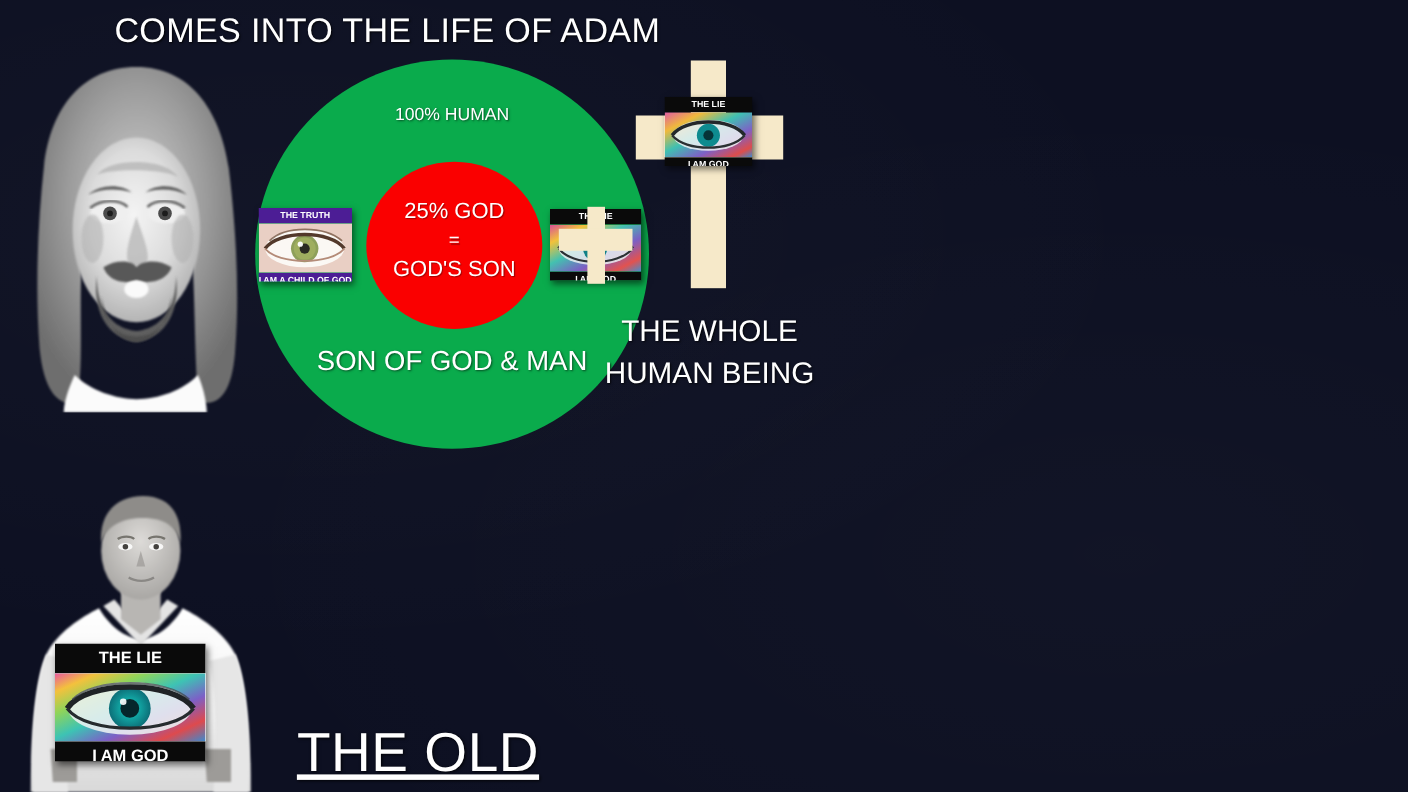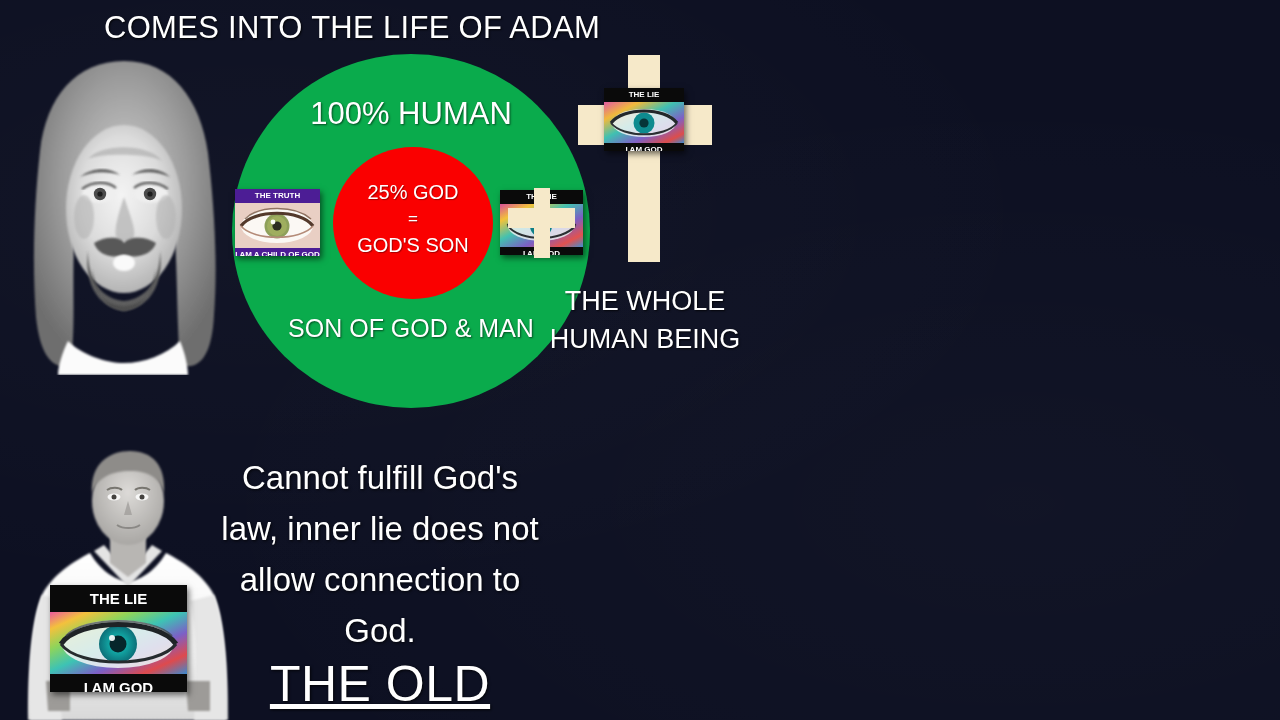--- a/index.html
+++ b/index.html
@@ -77,21 +77,21 @@
     color: #ffffff;
     text-shadow: 1px 1px 2px rgba(0,0,0,0.55);
     text-align: center;
     z-index: 6;
     white-space: nowrap;
   }
   .lbl-human {
     left: 232px;
     top: 96px;
     width: 358px;
-    font-size: 31px;
+    font-size: 16px;
   }
   .lbl-son-of-god-man {
     left: 232px;
     top: 314px;
     width: 358px;
     font-size: 25px;
   }
   .red-text {
     position: absolute;
     left: 333px;
@@ -469,16 +469,15 @@
         <circle cx="68" cy="32" r="8.5" fill="#06262b"></circle>
         <circle cx="62" cy="26" r="3" fill="#ffffff" opacity="0.9"></circle>
         <path d="M11 32 C28 6 108 6 126 32" stroke="#1f2326" stroke-width="5" fill="none"></path>
         <path d="M11 32 C28 56 108 56 126 32" stroke="#262b2e" stroke-width="3" fill="none"></path>
         <path d="M16 24 C34 4 102 4 122 24" stroke="#3a4044" stroke-width="2" fill="none" opacity="0.7"></path>
       </svg>
     </div>
     <div class="cap">I AM GOD</div>
   </div>
 
-  <div class="bottom-text">Cannot fulfill God's law, inner lie does not allow connection to God.</div>
   <div class="bottom-caps">THE OLD MAN</div>
 
 </div>
 
 </body></html>

